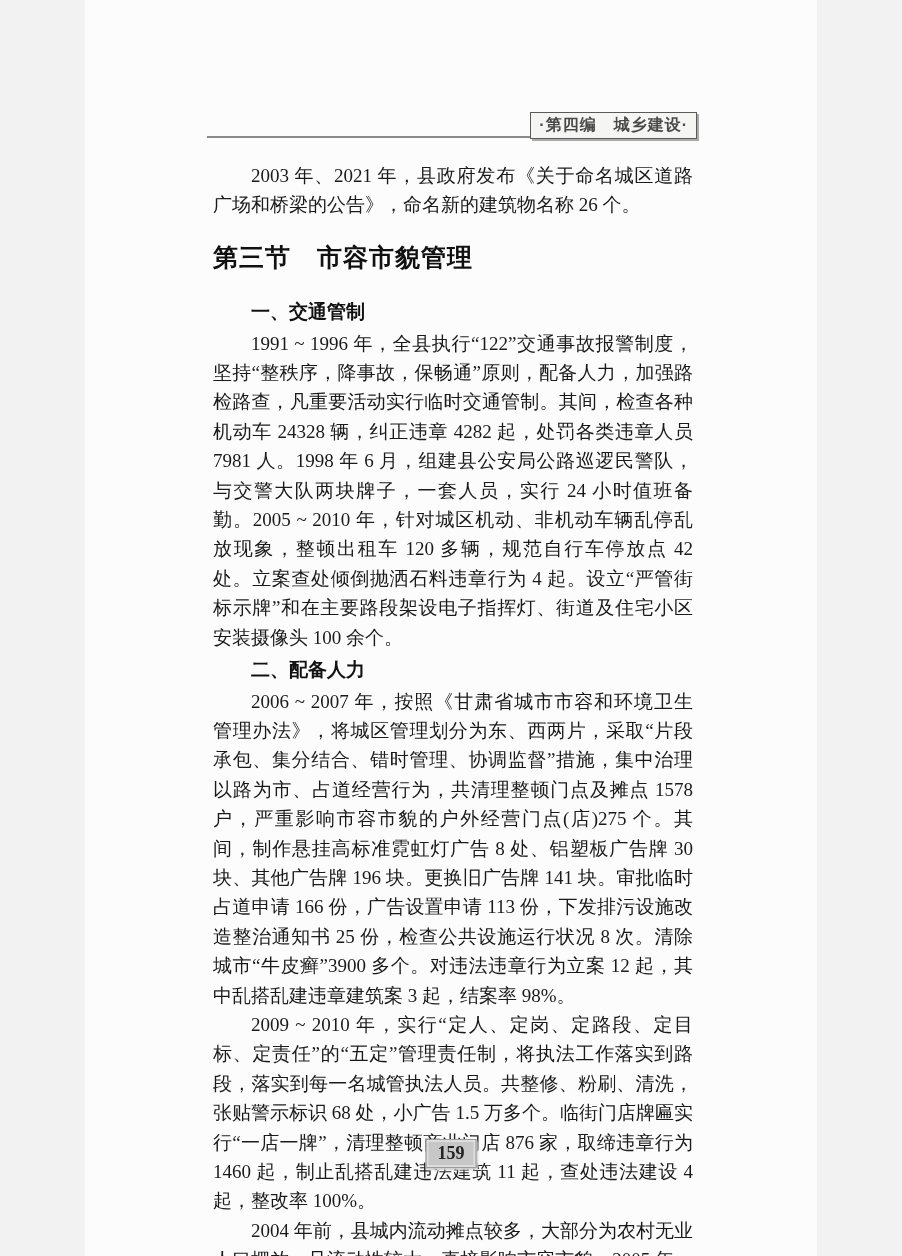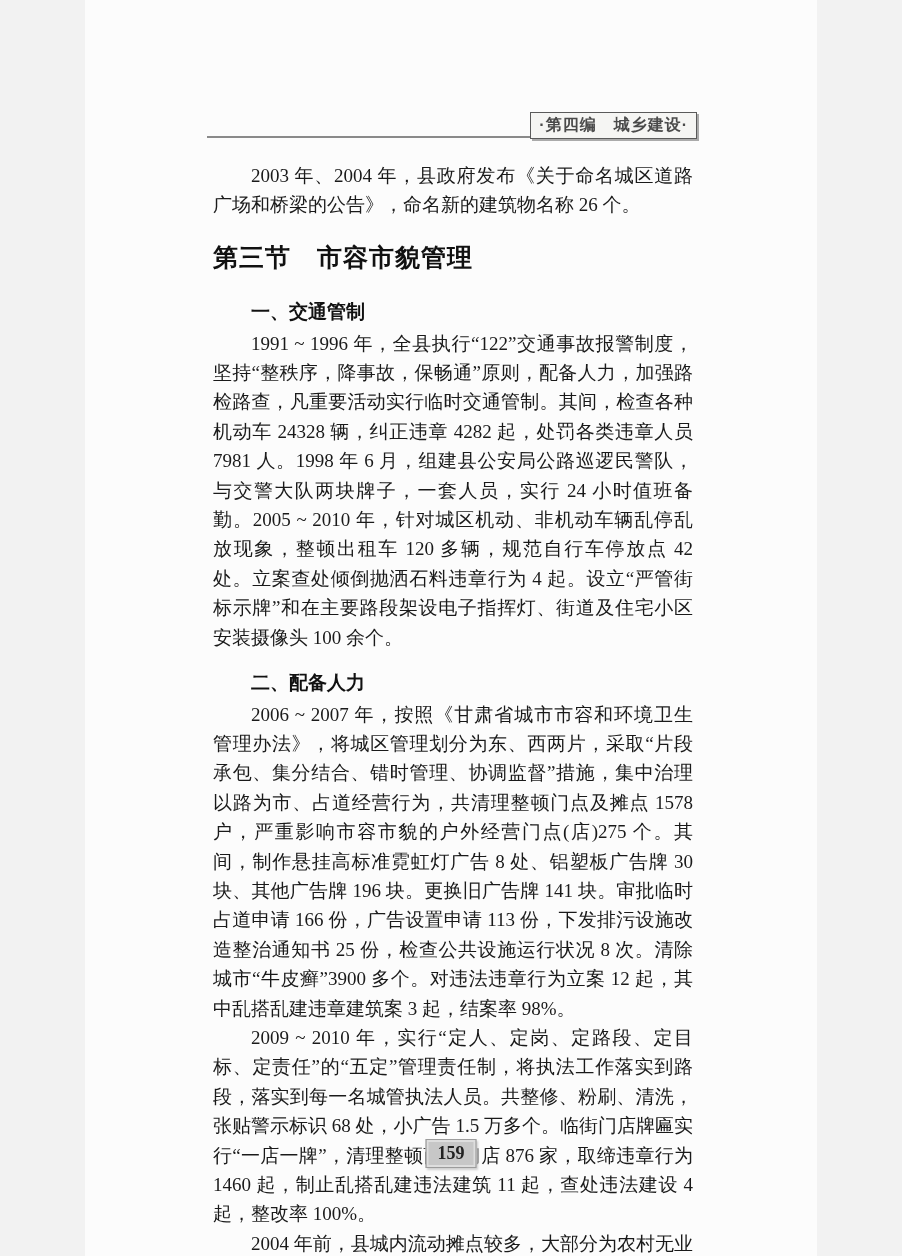--- a/index.html
+++ b/index.html
@@ -57,21 +57,21 @@
     margin: 23px 0 25px 0;
     text-align: left;
     text-indent: 0;
     font-family: "Liberation Sans", "DejaVu Sans", sans-serif;
     font-weight: bold;
     font-size: 25px;
     color: #111;
     letter-spacing: 1px;
   }
   .sub-heading {
-    margin: 16px 0 2px 0;
+    margin: 3px 0 2px 0;
     text-indent: 2em;
     font-family: "Liberation Sans", "DejaVu Sans", sans-serif;
     font-weight: bold;
     font-size: 19px;
     line-height: 29.4px;
     color: #111;
   }
   
   .folio-box {
     position: absolute;
@@ -94,21 +94,21 @@
 
 <div class="page">
 
   <div class="header-row">
     <div class="header-rule"></div>
     <div class="edition-banner">·第四编　城乡建设·</div>
   </div>
 
   <div class="content">
 
-    <p>2003 年、2004 年，县政府发布《关于命名城区道路广场和桥梁的公告》，命名新的建筑物名称 26 个。</p>
+    <p>2003 年、2021 年，县政府发布《关于命名城区道路广场和桥梁的公告》，命名新的建筑物名称 26 个。</p>
 
     <h2 class="section-title">第三节　市容市貌管理</h2>
 
     <h3 class="sub-heading">一、交通管制</h3>
     <p>1991 ~ 1996 年，全县执行“122”交通事故报警制度，坚持“整秩序，降事故，保畅通”原则，配备人力，加强路检路查，凡重要活动实行临时交通管制。其间，检查各种机动车 24328 辆，纠正违章 4282 起，处罚各类违章人员 7981 人。1998 年 6 月，组建县公安局公路巡逻民警队，与交警大队两块牌子，一套人员，实行 24 小时值班备勤。2005 ~ 2010 年，针对城区机动、非机动车辆乱停乱放现象，整顿出租车 120 多辆，规范自行车停放点 42 处。立案查处倾倒抛洒石料违章行为 4 起。设立“严管街标示牌”和在主要路段架设电子指挥灯、街道及住宅小区安装摄像头 100 余个。</p>
 
     <h3 class="sub-heading">二、配备人力</h3>
     <p>2006 ~ 2007 年，按照《甘肃省城市市容和环境卫生管理办法》，将城区管理划分为东、西两片，采取“片段承包、集分结合、错时管理、协调监督”措施，集中治理以路为市、占道经营行为，共清理整顿门点及摊点 1578 户，严重影响市容市貌的户外经营门点(店)275 个。其间，制作悬挂高标准霓虹灯广告 8 处、铝塑板广告牌 30 块、其他广告牌 196 块。更换旧广告牌 141 块。审批临时占道申请 166 份，广告设置申请 113 份，下发排污设施改造整治通知书 25 份，检查公共设施运行状况 8 次。清除城市“牛皮癣”3900 多个。对违法违章行为立案 12 起，其中乱搭乱建违章建筑案 3 起，结案率 98%。</p>
     <p>2009 ~ 2010 年，实行“定人、定岗、定路段、定目标、定责任”的“五定”管理责任制，将执法工作落实到路段，落实到每一名城管执法人员。共整修、粉刷、清洗，张贴警示标识 68 处，小广告 1.5 万多个。临街门店牌匾实行“一店一牌”，清理整顿商业门店 876 家，取缔违章行为 1460 起，制止乱搭乱建违法建筑 11 起，查处违法建设 4 起，整改率 100%。</p>
 

